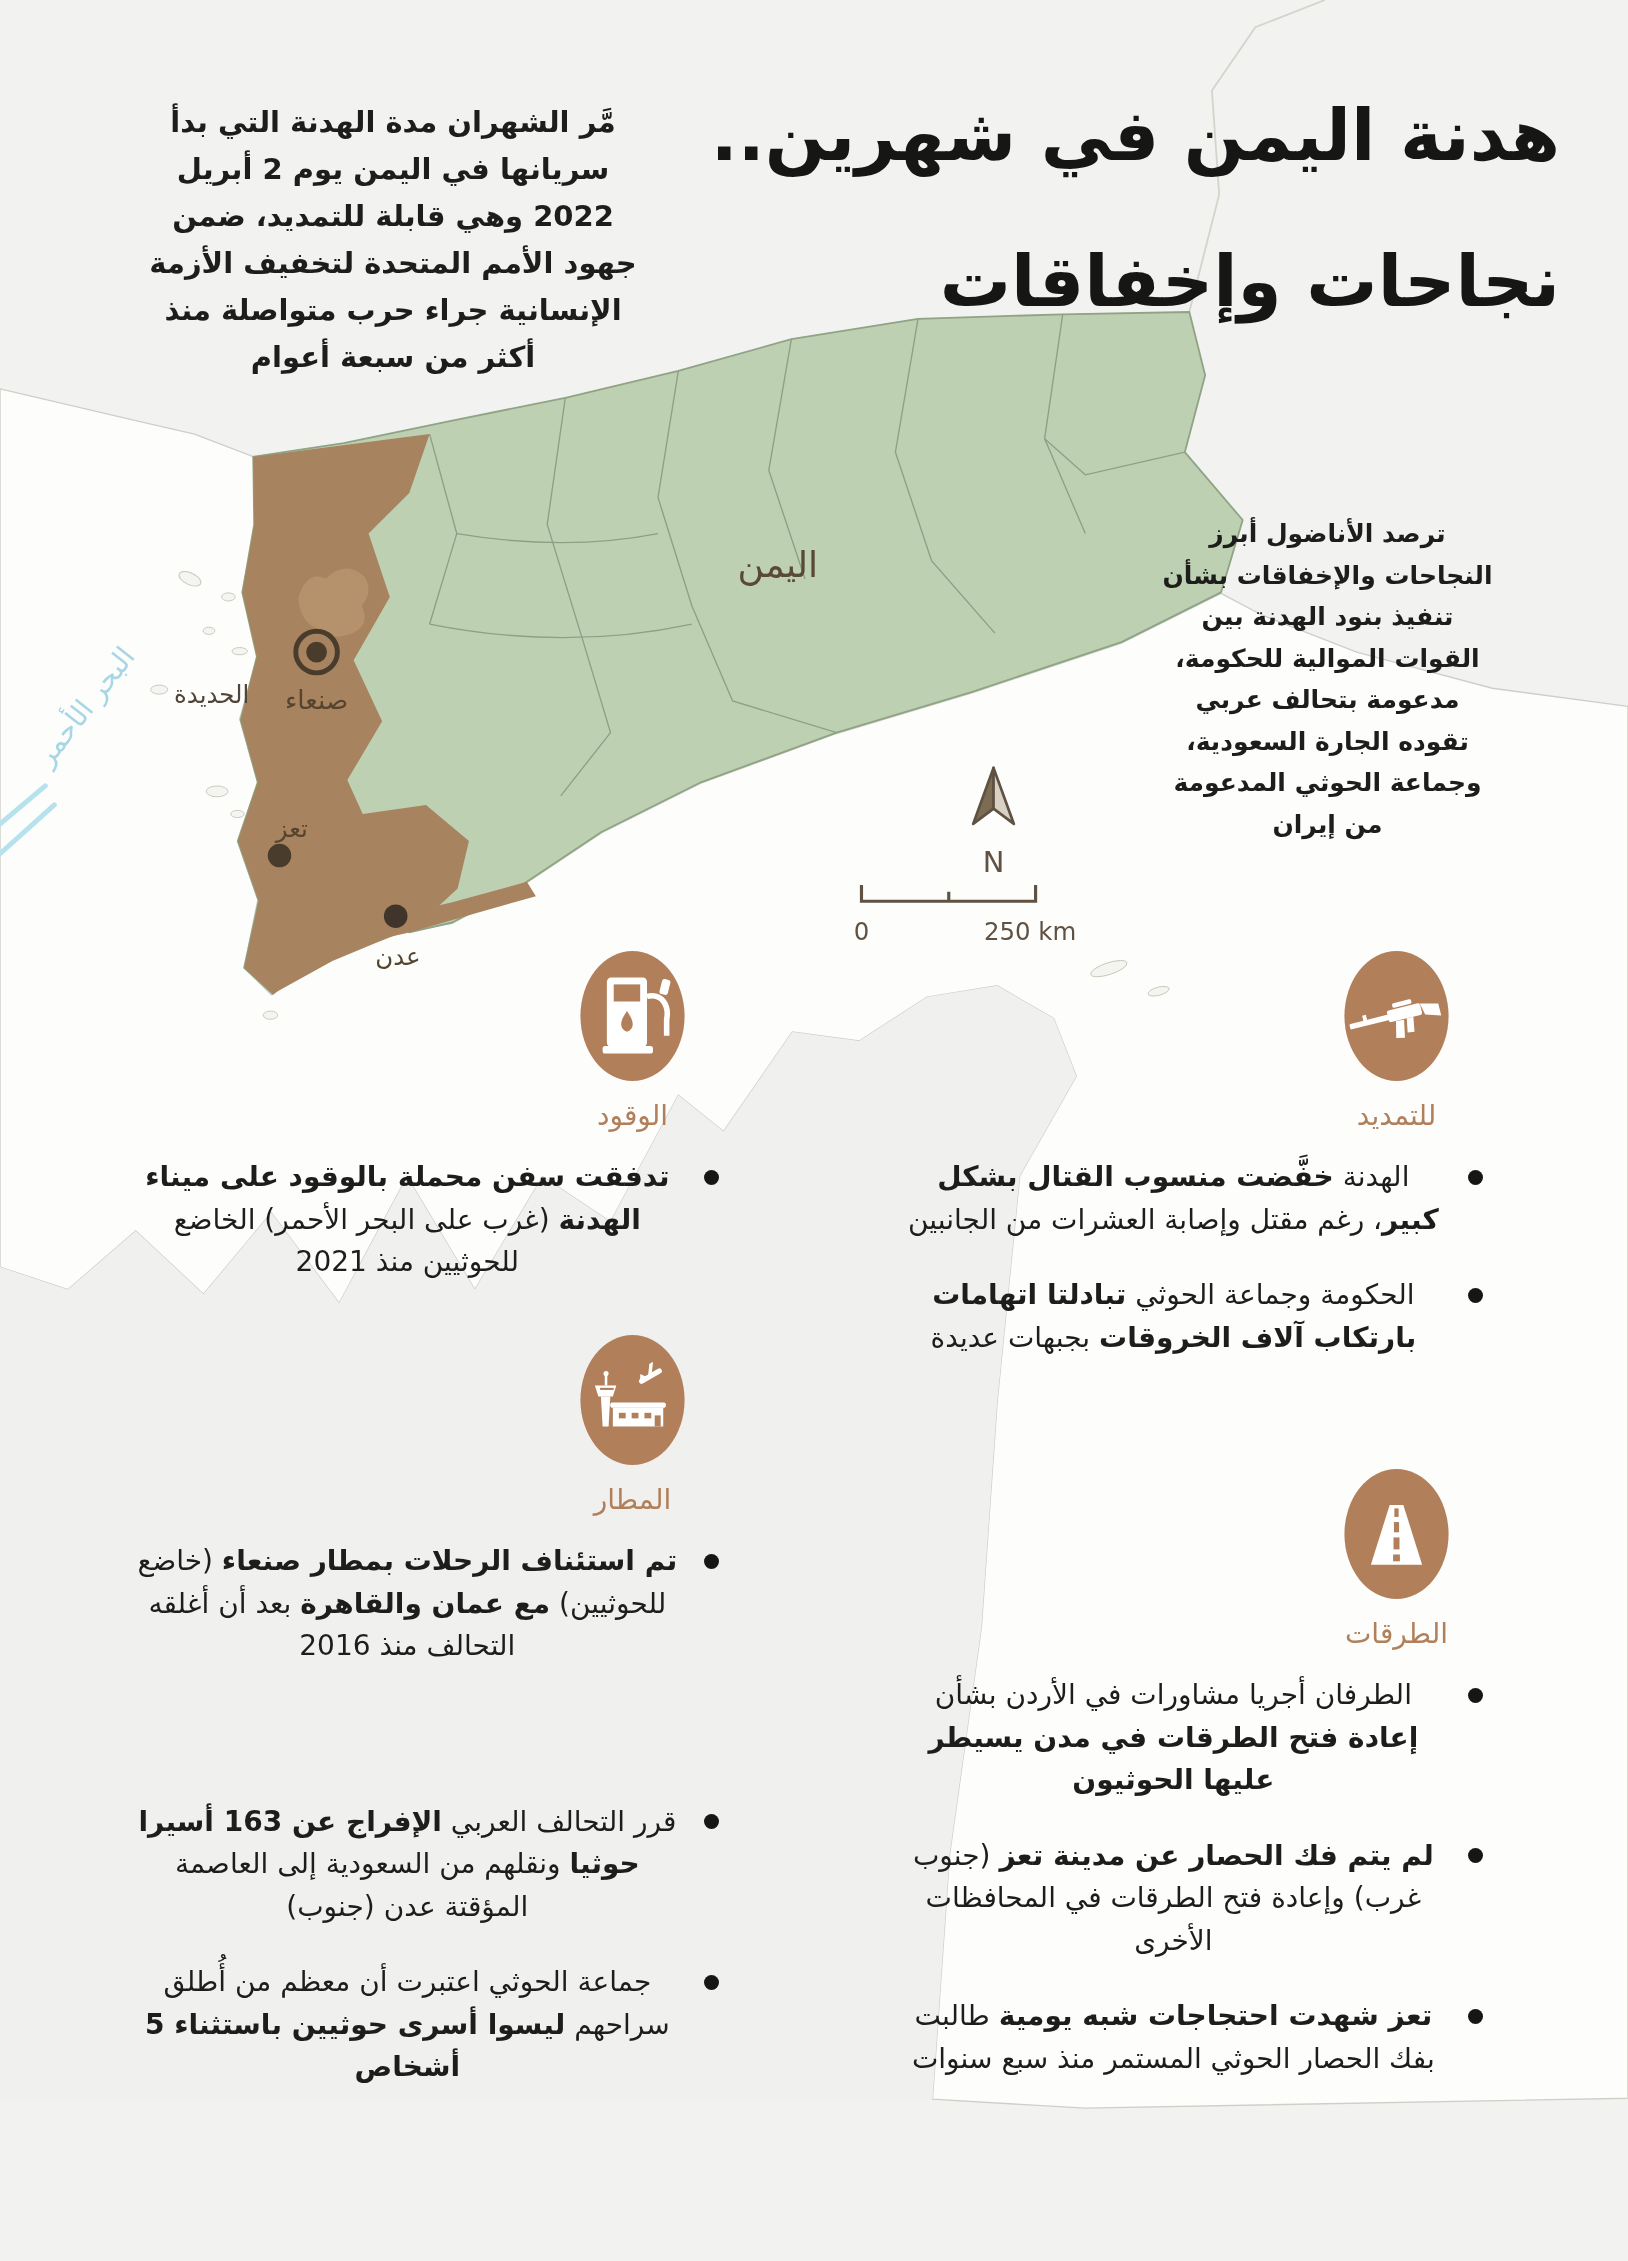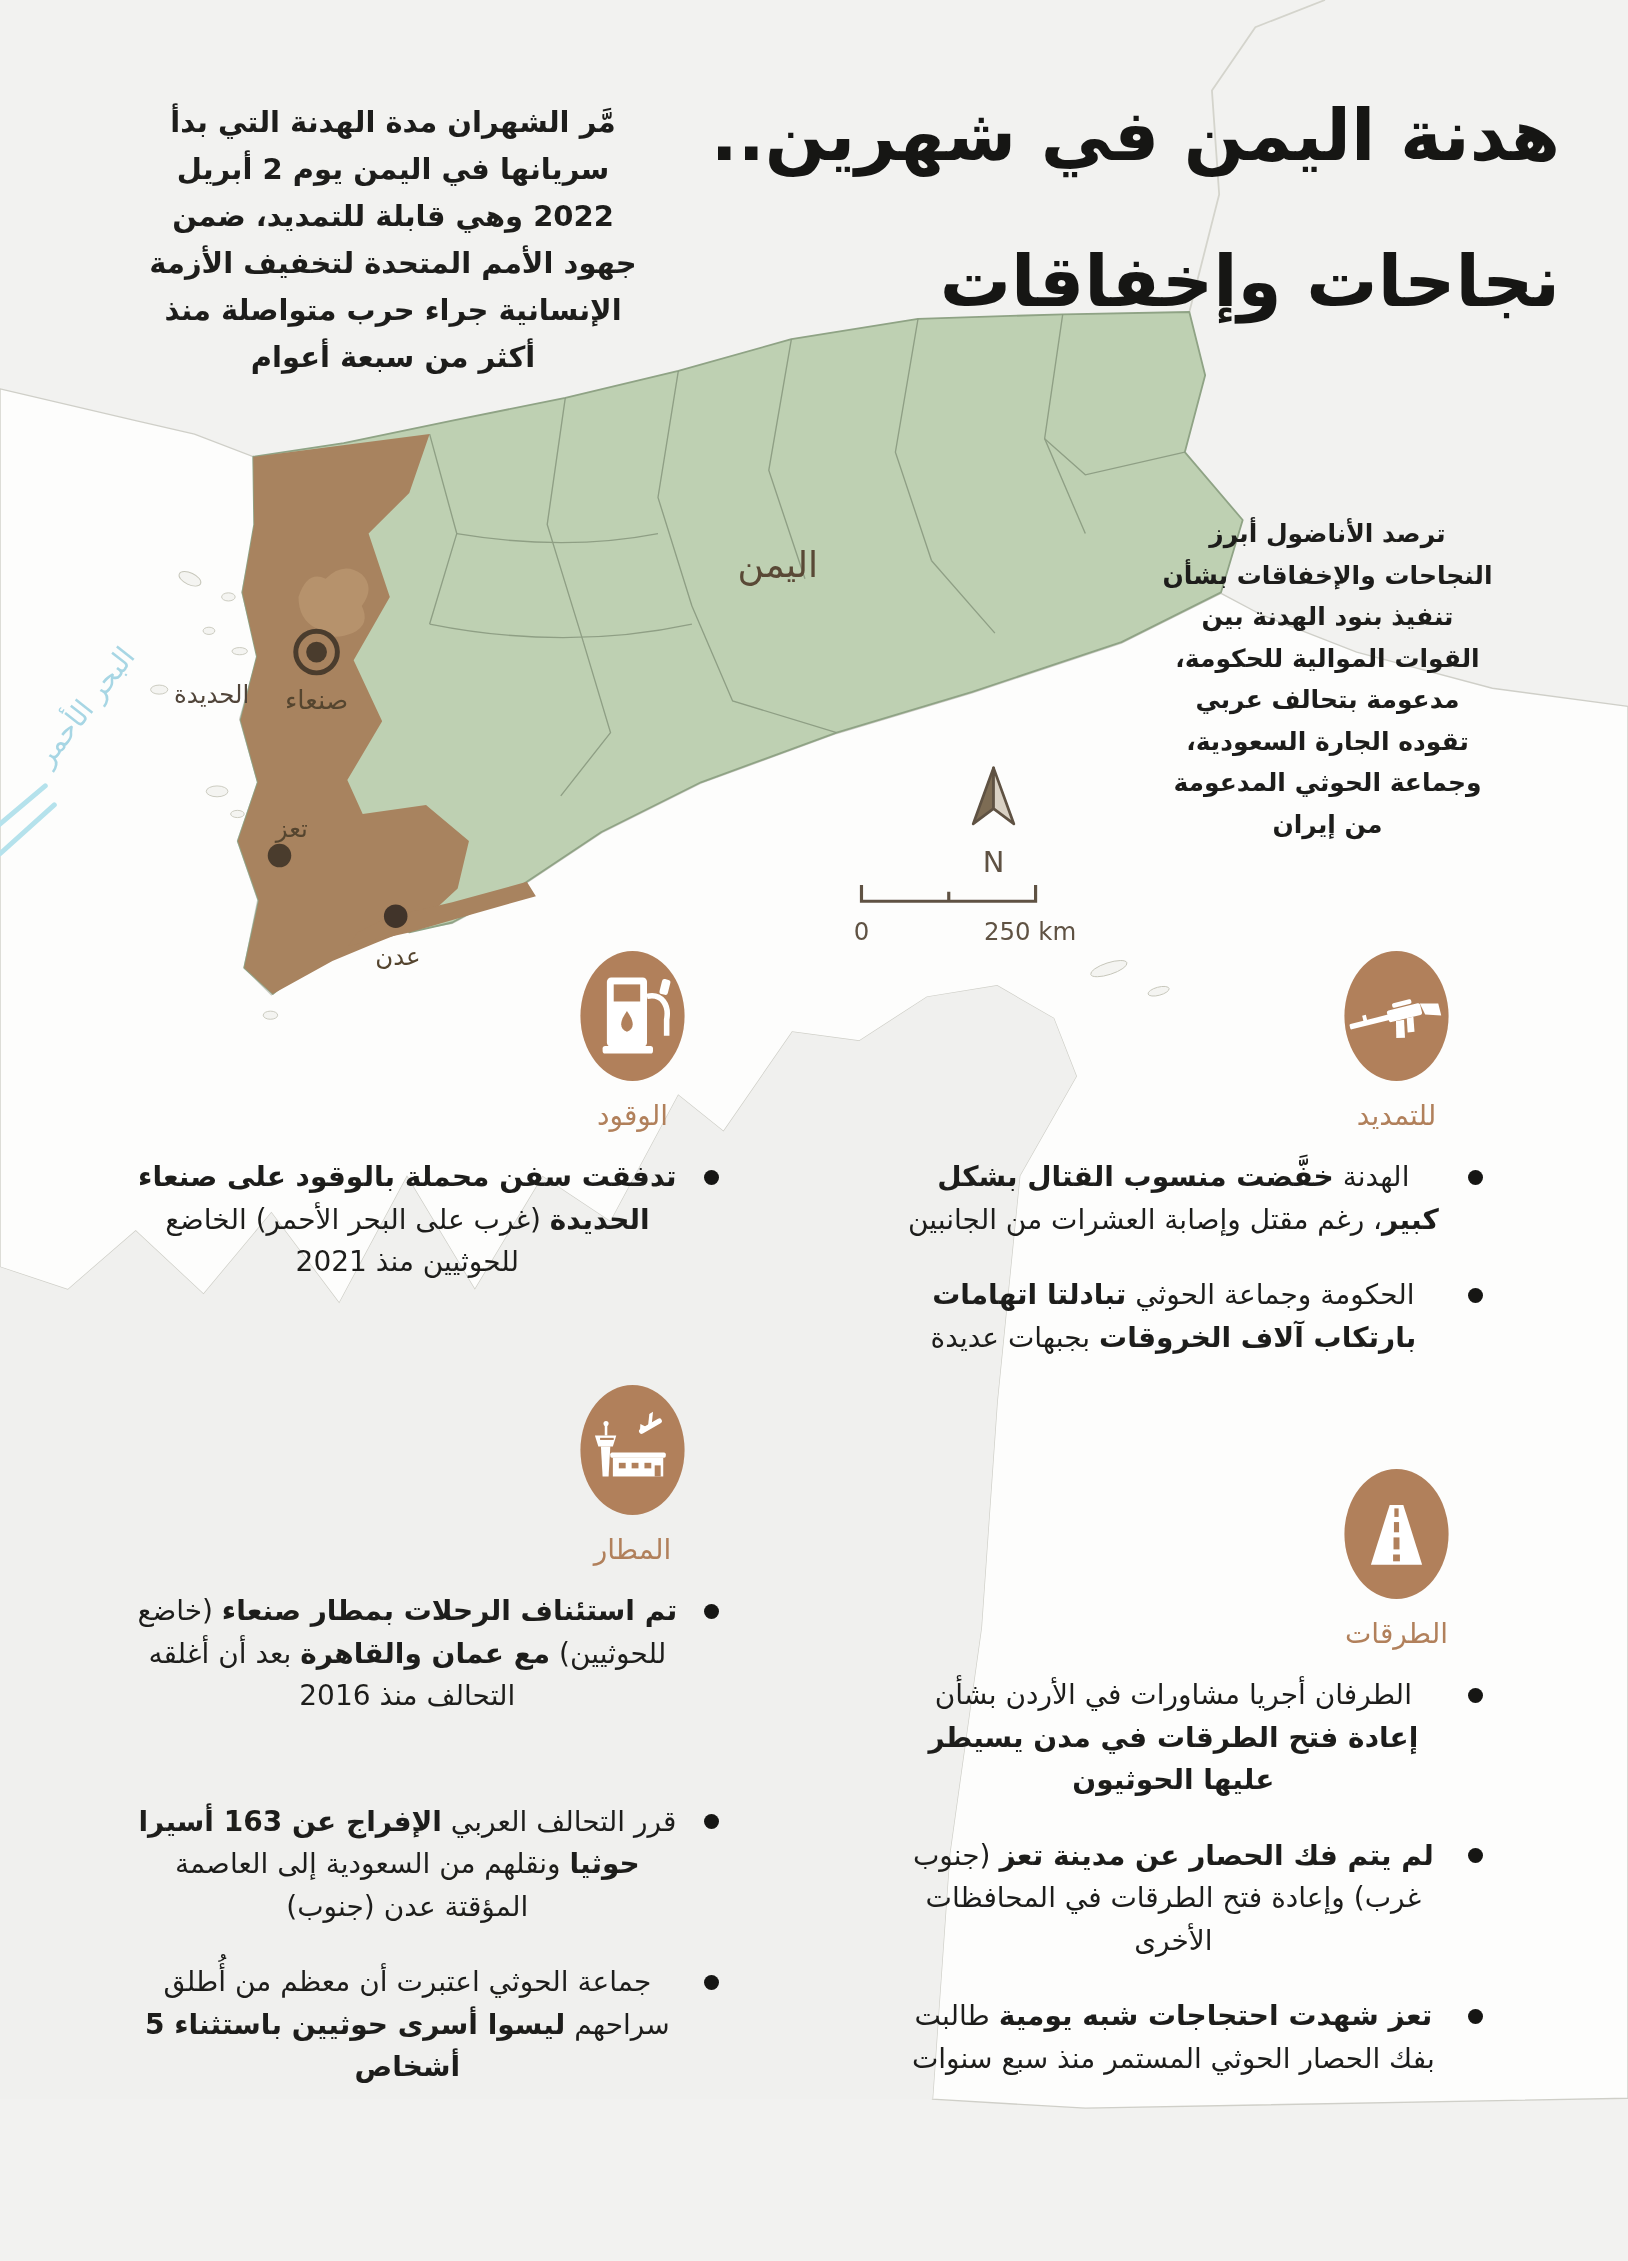--- a/index.html
+++ b/index.html
@@ -129,25 +129,25 @@
           <rect x="-70" y="70" width="118" height="18" rx="6"></rect>
           <rect x="66" y="-86" width="20" height="36" rx="6" transform="rotate(14 76 -68)"></rect>
         </g>
         <rect x="-44" y="-74" width="62" height="40" fill="#b1805b"></rect>
         <path d="M -13,-12 C -30,12 -32,30 -13,37 C 6,30 4,12 -13,-12 Z" fill="#b1805b"></path>
         <path d="M 34,-46 C 70,-54 86,-24 80,8 L 80,46" stroke="#fff" stroke-width="13" fill="none"></path>
       </svg>
       <div class="sec-title">الوقود</div>
     </div>
     <ul class="bullets">
-        <li><span class="dot"></span><span class="b">تدفقت سفن محملة بالوقود على صنعاء الحديدة</span><span class="r"> (غرب على البحر الأحمر) الخاضع للحوثيين منذ 2021</span></li>
-      </ul>
-  </section>
-
-  <section class="sec sec-left" style="top:1381px">
+        <li><span class="dot"></span><span class="b">تدفقت سفن محملة بالوقود على ميناء الهدنة</span><span class="r"> (غرب على البحر الأحمر) الخاضع للحوثيين منذ 2021</span></li>
+      </ul>
+  </section>
+
+  <section class="sec sec-left" style="top:1331px">
     <div class="sec-head">
       <svg class="icon" viewBox="-130 -155 260 310">
         <ellipse cx="0" cy="0" rx="122" ry="152" fill="#b1805b"></ellipse>
         <g fill="#fff">
           <polygon points="-88,-34 -38,-34 -46,-8 -80,-8"></polygon>
           <rect x="-65" y="-58" width="6" height="24"></rect>
           <circle cx="-62" cy="-62" r="6"></circle>
           <polygon points="-74,-8 -52,-8 -56,62 -70,62"></polygon>
           <rect x="-52" y="6" width="130" height="12" rx="4"></rect>
           <rect x="-46" y="18" width="118" height="44"></rect>

